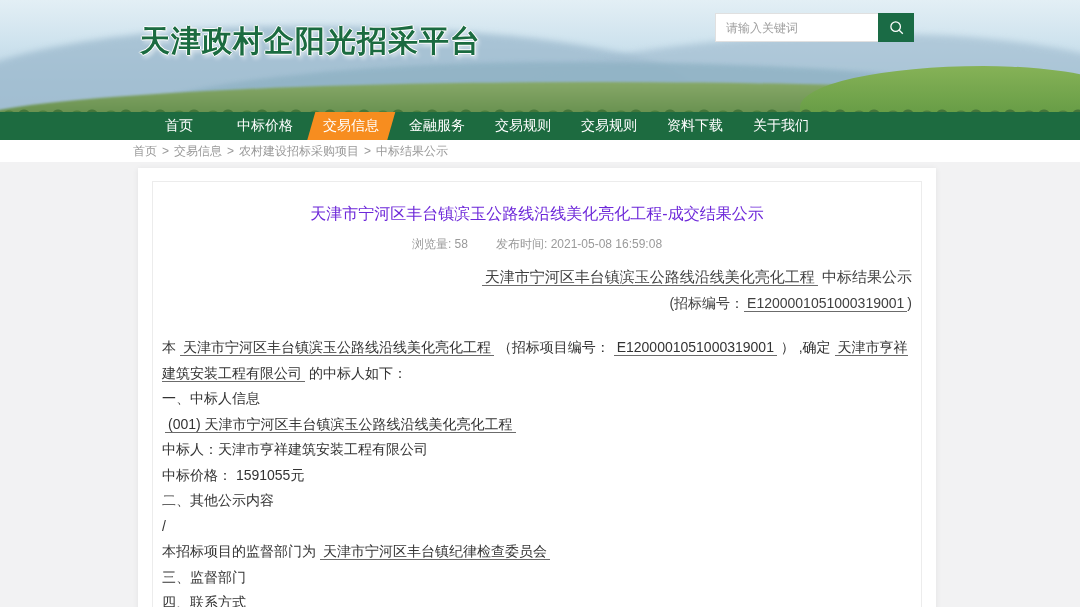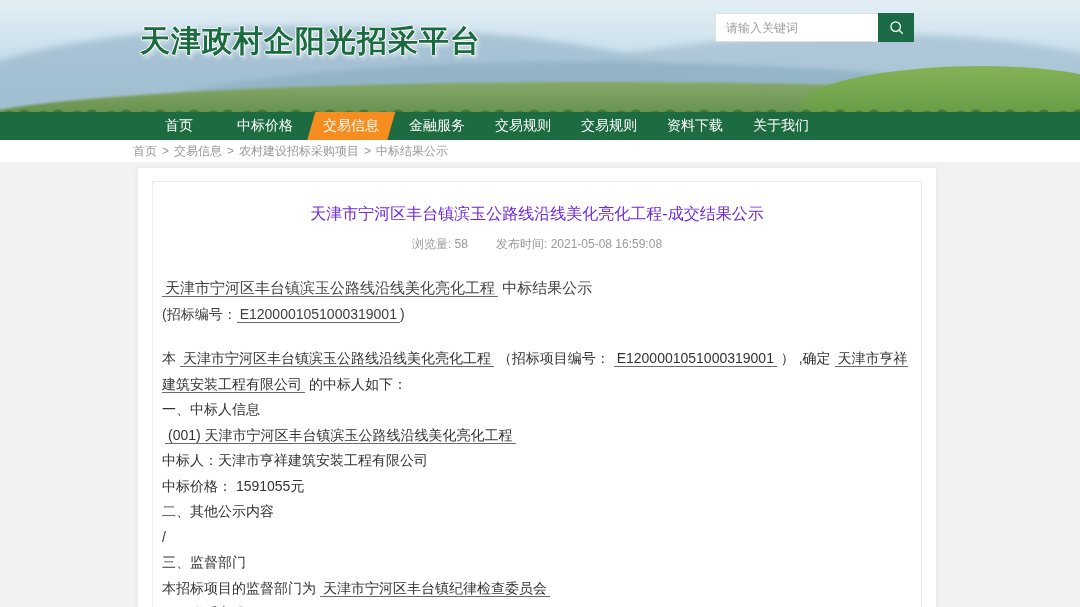--- a/index.html
+++ b/index.html
@@ -66,21 +66,21 @@
   .content-area { background: #f2f2f3; height: 445px; padding-top: 6px; }
   .panel { margin-left: 138px; width: 798px; min-height: 560px; background: #fff;
     box-shadow: 0 1px 6px rgba(0,0,0,.07); padding: 13px 14px; }
   .inner { border: 1px solid #ececec; min-height: 530px; padding: 10px 9px 60px; }
 
   .a-title { margin: 12px 0 0; text-align: center; font-size: 16px; font-weight: normal;
     color: #6d28d9; }
   .meta { margin-top: 11px; text-align: center; font-size: 12px; color: #9a9a9a; }
   .meta .gap { display: inline-block; width: 28px; }
 
-  .subtitle { margin-top: 24px; text-align: left; color: #404040; }
+  .subtitle { margin-top: 13px; text-align: right; color: #404040; }
   .sub1 { margin: 0; font-size: 15px; line-height: 22px; }
   .sub2 { margin: 4px 0 0; font-size: 14px; line-height: 22px; }
 
   .u { border-bottom: 1px solid #6b6b6b; padding: 0 3px; }
 
   .body { margin-top: 21px; font-size: 14px; color: #333; line-height: 25.5px; }
   .body p { margin: 0; }
   .body .indent { padding-left: 3px; }
 </style>
 </head>
@@ -161,21 +161,21 @@
       </div>
 
       <div class="body">
         <p><span>本 </span><span class="u">天津市宁河区丰台镇滨玉公路线沿线美化亮化工程</span><span> （招标项目编号： </span><span class="u">E1200001051000319001</span><span> ） ,确定 </span><span class="u">天津市亨祥建筑安装工程有限公司</span><span> 的中标人如下：</span></p>
         <p>一、中标人信息</p>
         <p class="indent"><span class="u">(001) 天津市宁河区丰台镇滨玉公路线沿线美化亮化工程</span></p>
         <p>中标人：天津市亨祥建筑安装工程有限公司</p>
         <p>中标价格： 1591055元</p>
         <p>二、其他公示内容</p>
         <p>/</p>
+        <p><span>本招标项目的监督部门为 </span><span class="u">天津市宁河区丰台镇纪律检查委员会</span></p>
         <p>三、监督部门</p>
-        <p><span>本招标项目的监督部门为 </span><span class="u">天津市宁河区丰台镇纪律检查委员会</span></p>
         <p>四、联系方式</p>
 
       </div>
 
     </div>
   </div>
 </main>
 
 </body></html>

